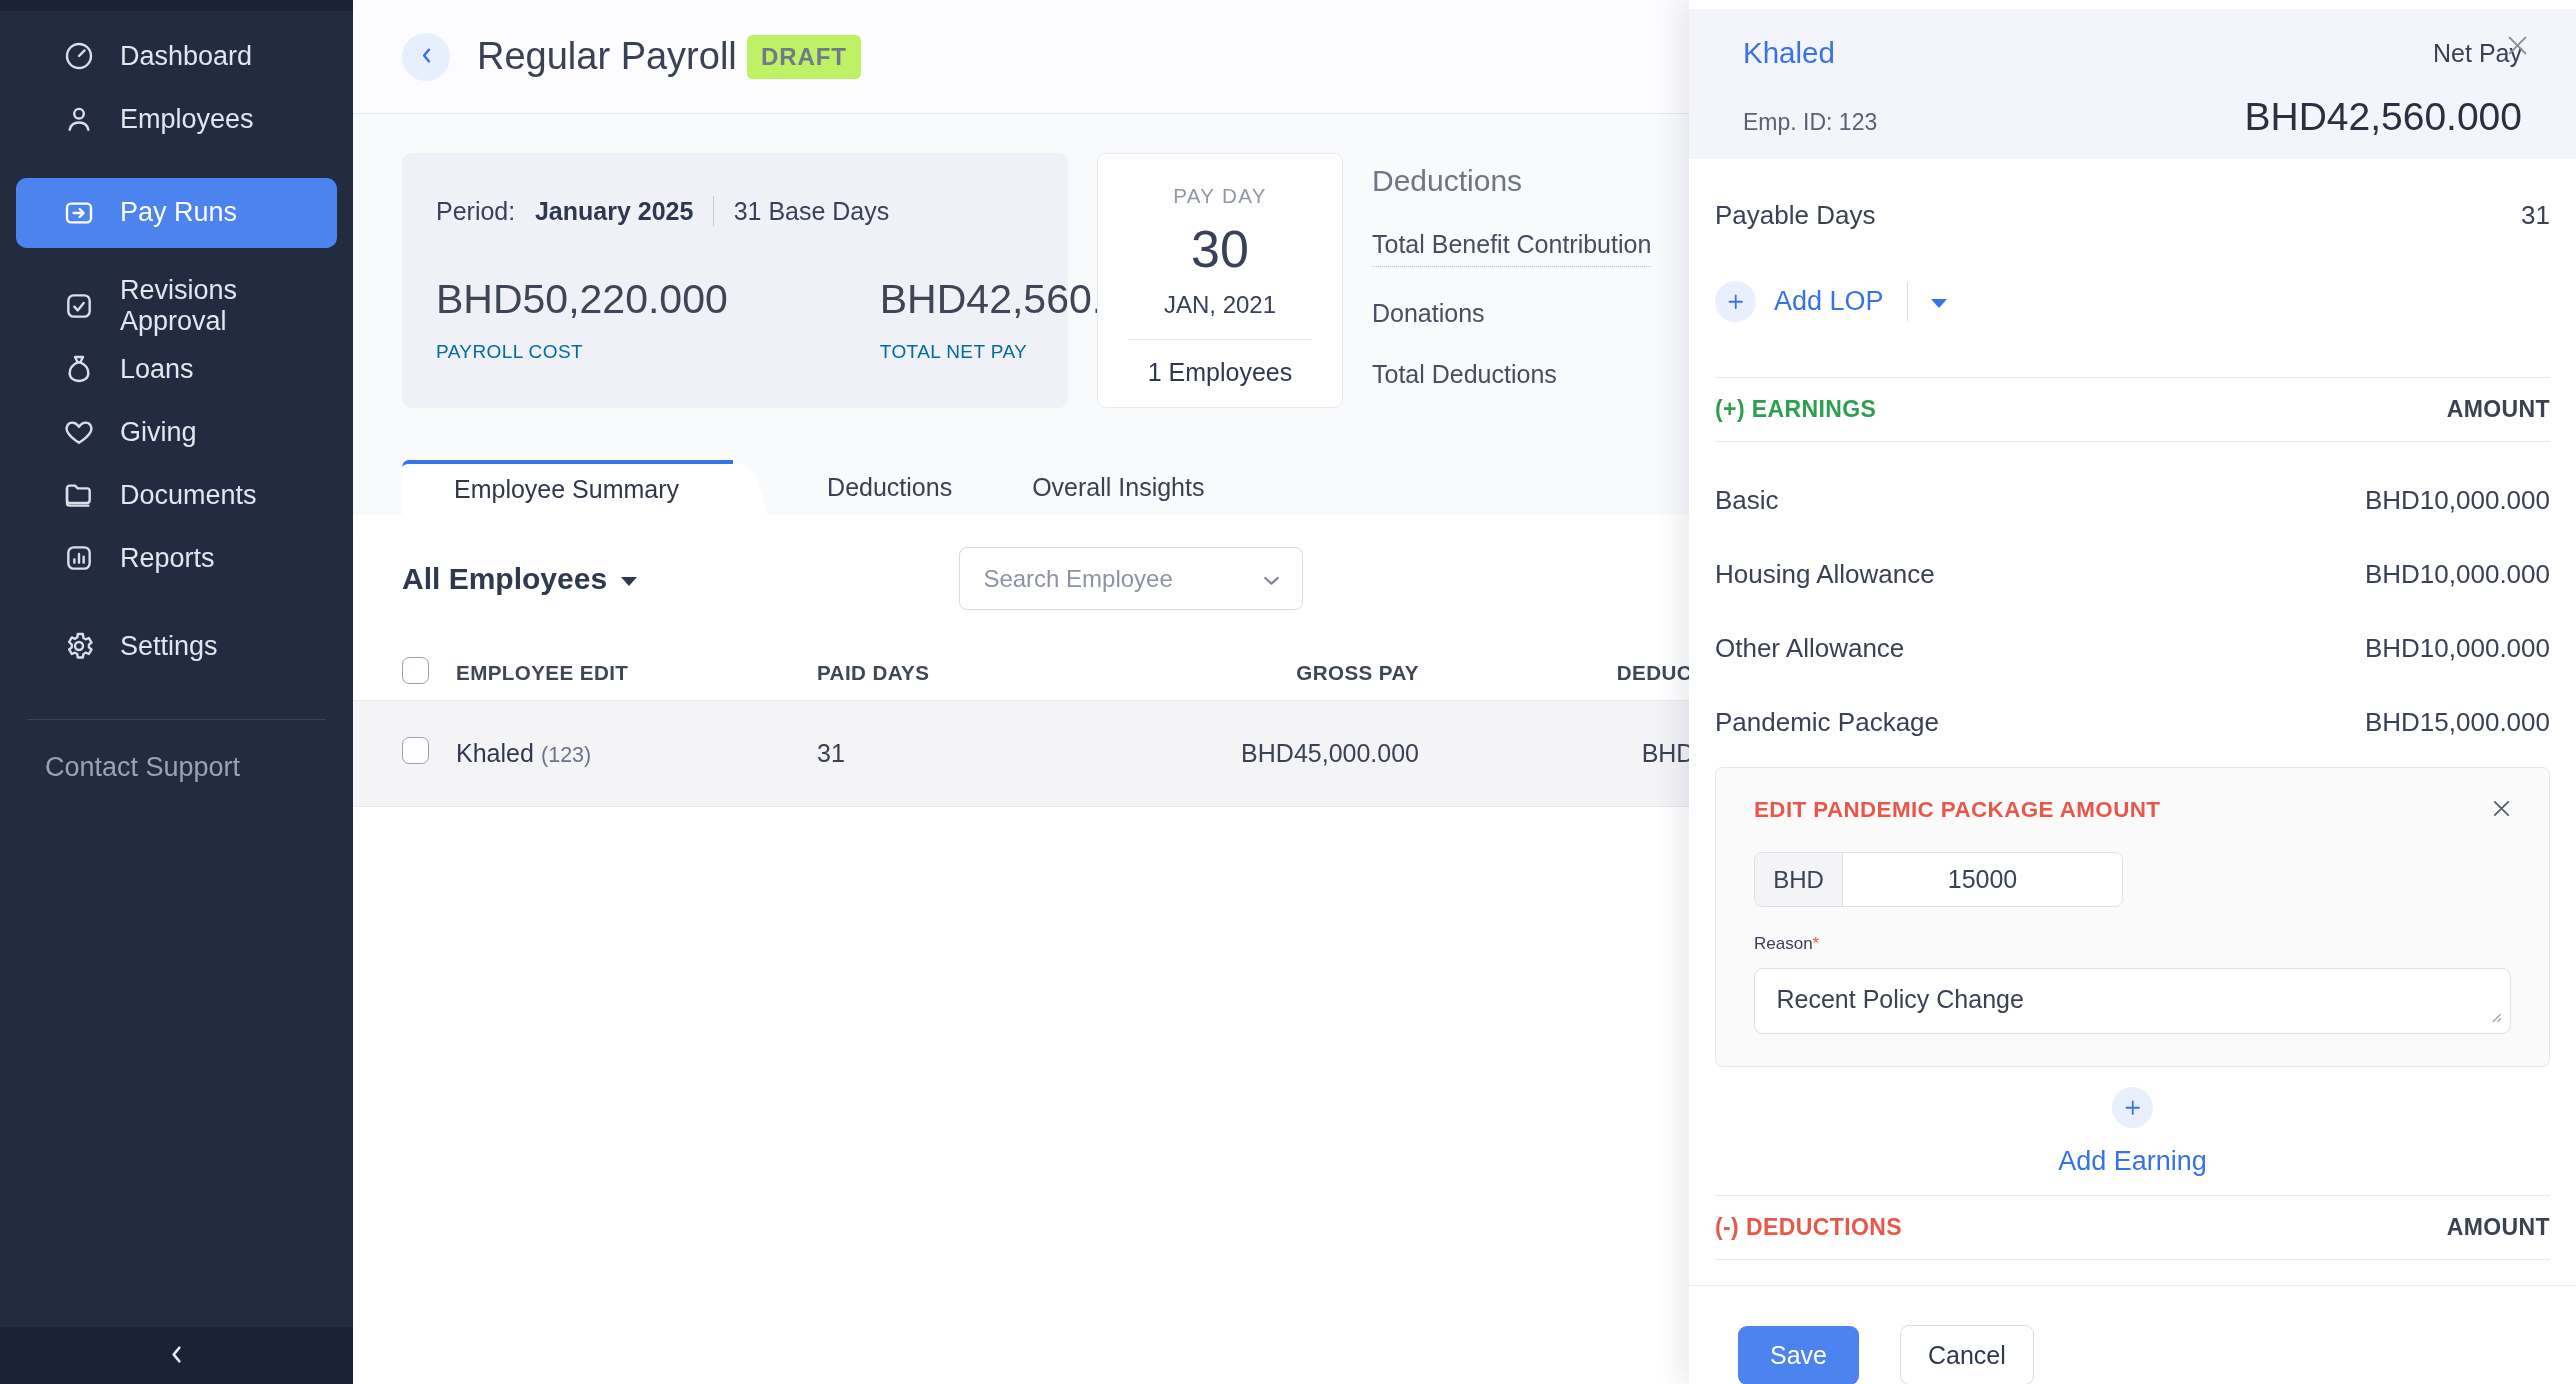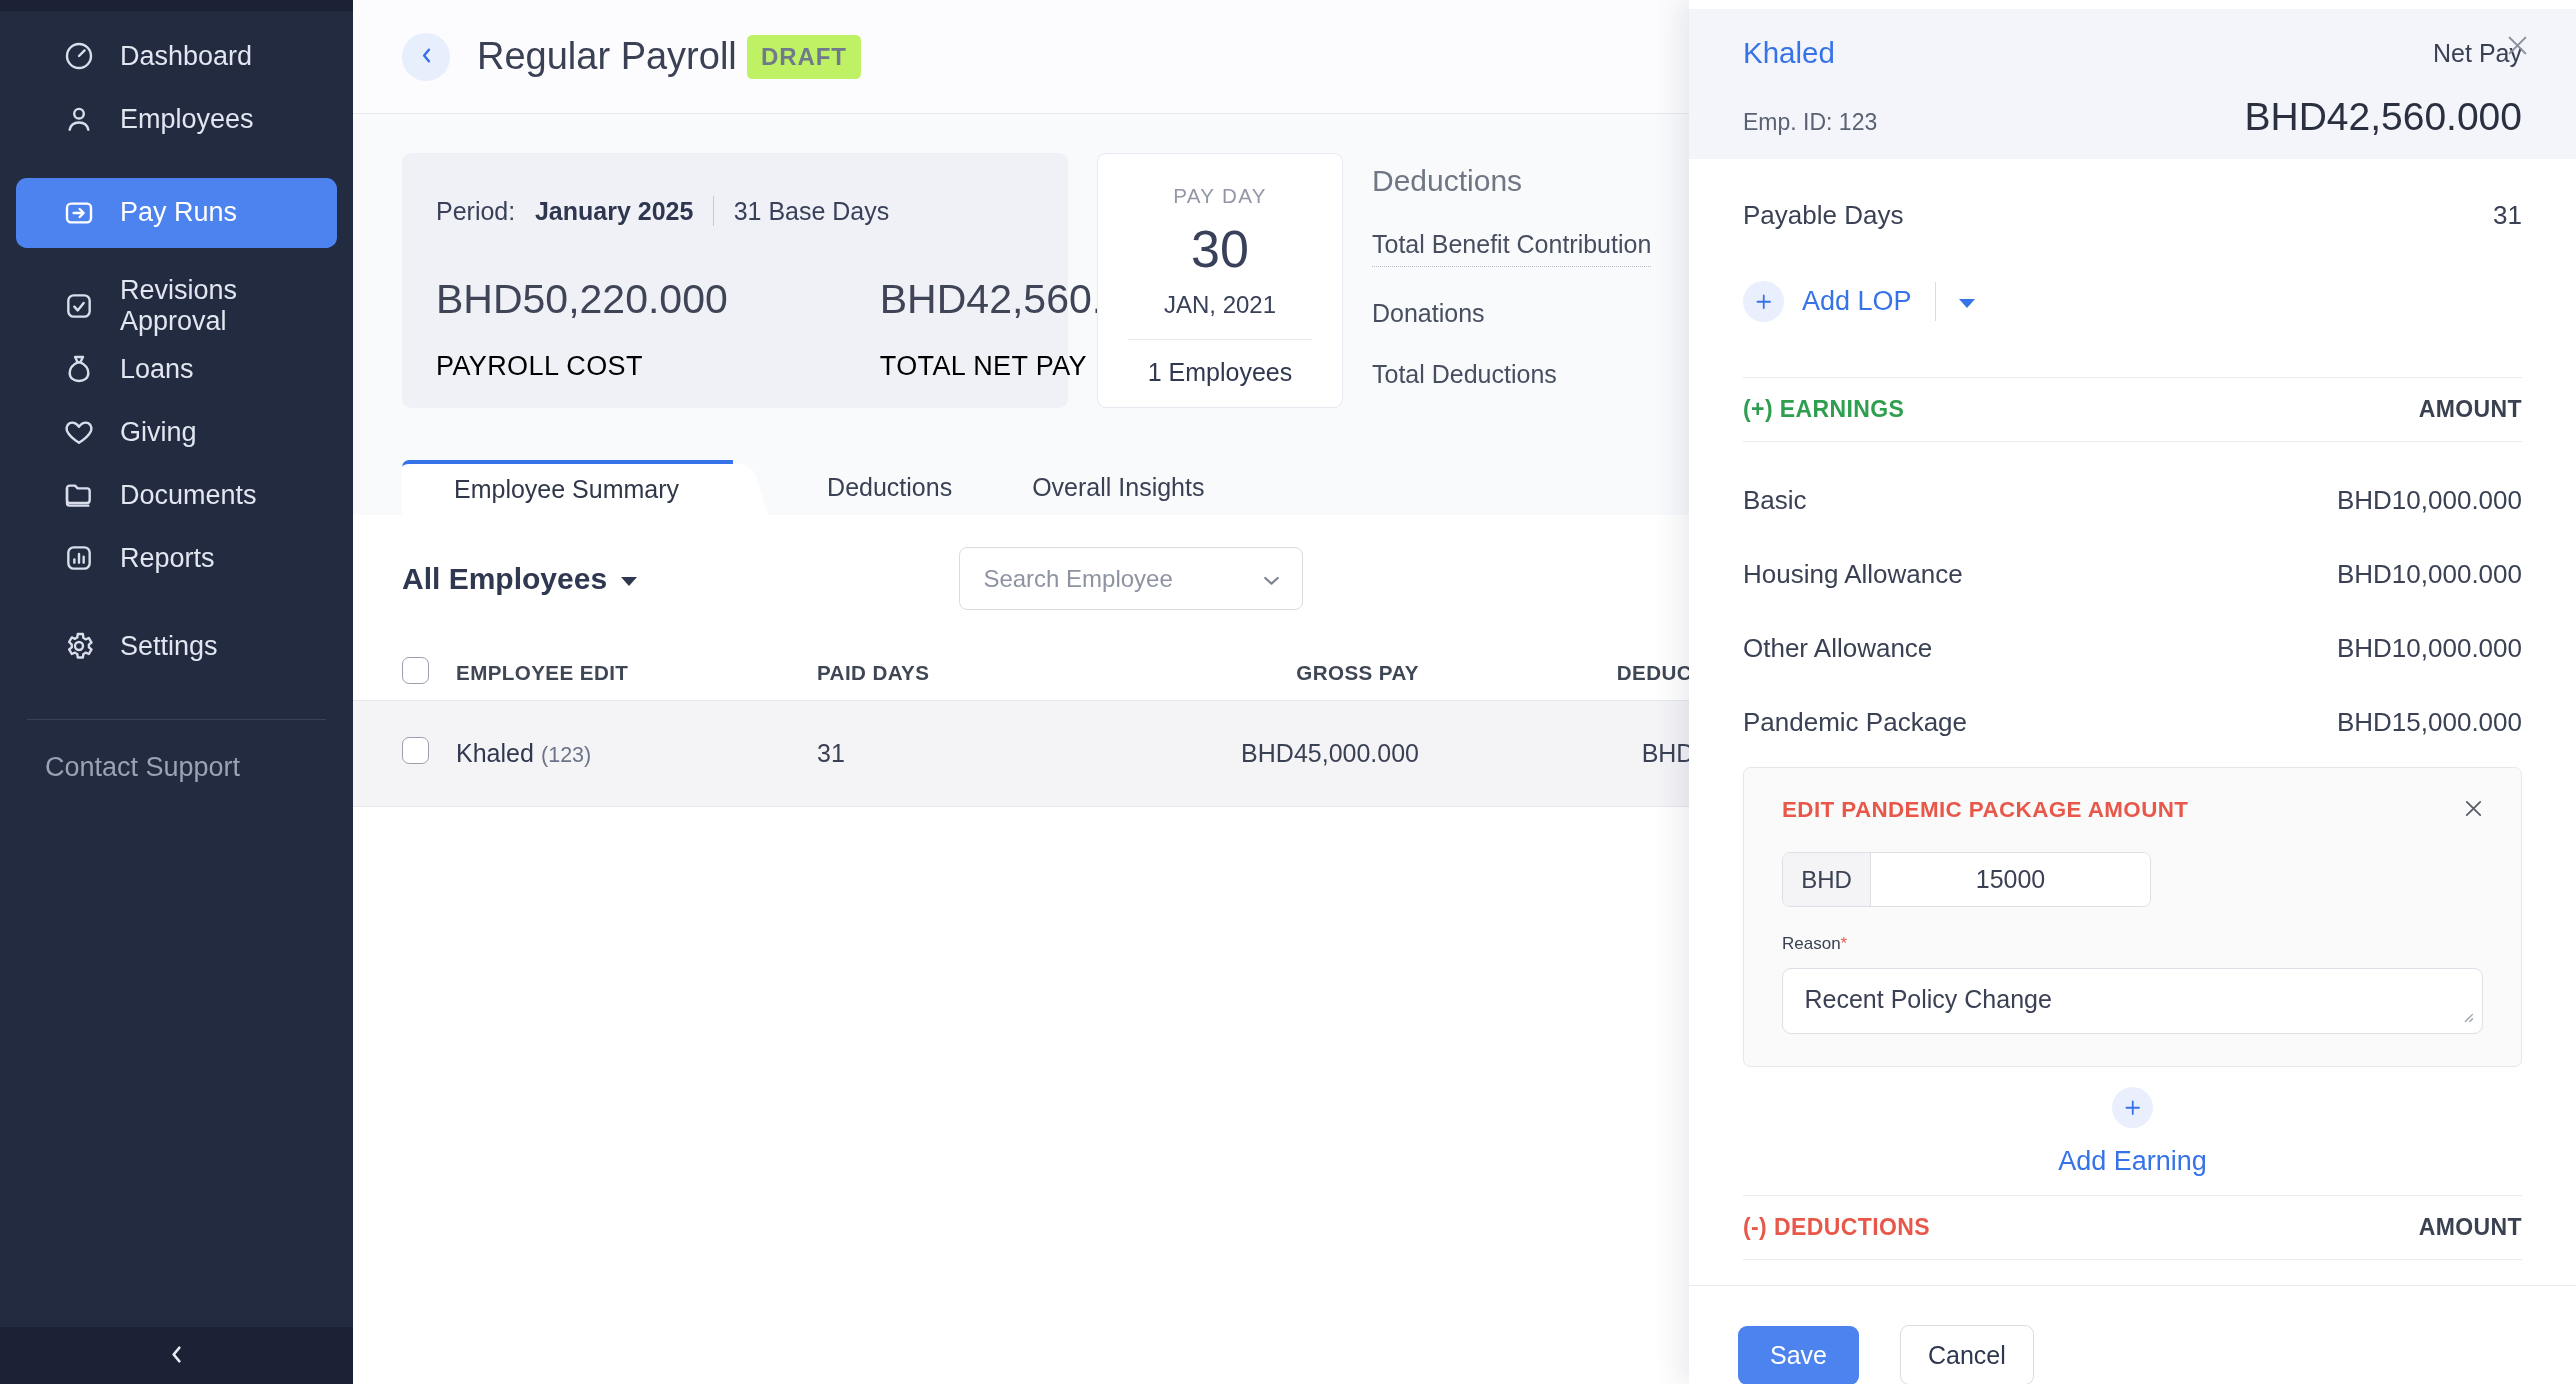--- a/index.html
+++ b/index.html
@@ -31,21 +31,21 @@
   .page-title{font-size:38px;color:#3a4154;font-weight:500;margin-left:27px;}
   .draft-badge{margin-left:10px;background:#bef264;color:#707a8c;font-size:24px;font-weight:700;letter-spacing:0.9px;padding:8px 14.3px;border-radius:5.4px;}
 
   .cards-row{display:flex;align-items:flex-start;margin:39px 0 0 49px;gap:29px;}
   .period-card{width:666px;height:255px;background:#f0f1f6;border-radius:9px;padding:43px 34px;}
   .period-line{display:flex;align-items:center;gap:19.7px;font-size:25px;color:#39415a;}
   .period-value{font-weight:700;color:#2e3650;}
   .vsep{width:0.9px;height:30px;background:#c6cad6;}
   .amounts-row{display:flex;gap:152px;margin-top:50px;}
   .big-amount{font-size:41px;color:#3f4557;font-weight:500;}
-  .amount-label{font-size:27px;color:#000000;letter-spacing:0.4px;margin-top:28px;}
+  .amount-label{font-size:19px;color:#0369a1;letter-spacing:0.4px;margin-top:18px;}
 
   .payday-card{width:246px;height:255px;background:#fff;border:0.9px solid #e7e9f0;border-radius:9px;text-align:center;padding-top:30px;}
   .payday-label{font-size:20.6px;color:#9297a6;letter-spacing:1.3px;font-weight:500;}
   .payday-day{font-size:52px;color:#39415a;font-weight:500;margin-top:10.7px;}
   .payday-month{font-size:24px;color:#39415a;margin-top:12.5px;}
   .payday-div{border:none;border-top:0.9px solid #e7e9f0;margin:19.7px 30px 0 30px;}
   .payday-count{font-size:25px;color:#2f3850;margin-top:18px;}
 
   .deductions-block{padding-top:10.7px;width:385px;}
   .deductions-title{font-size:30px;color:#6f7684;font-weight:500;}
@@ -88,21 +88,21 @@
   .panel{position:absolute;top:0;right:0;bottom:0;width:887px;background:#fff;z-index:10;box-shadow:-9px 0 27px rgba(40,50,80,.10);}
   .panel-header{margin-top:9px;height:150px;background:#f3f5fa;padding:27px 54px 0 54px;position:relative;}
   .panel-close{position:absolute;top:23px;right:45px;color:#8a8f9e;cursor:pointer;}
   .ph-row1{display:flex;justify-content:space-between;align-items:center;}
   .panel-emp-name{font-size:29.5px;color:var(--link-blue);font-weight:500;cursor:pointer;}
   .net-pay-label{font-size:25px;color:#3a4154;}
   .ph-row2{display:flex;justify-content:space-between;align-items:baseline;margin-top:25px;}
   .emp-id-text{font-size:23px;color:#5a6172;}
   .net-pay-amount{font-size:39px;color:#2b3040;font-weight:500;}
 
-  .panel-body{padding:0 54px;}
+  .panel-body{padding:0 26px;}
   .payable-row{display:flex;justify-content:space-between;padding-top:41px;font-size:26px;color:#3a4154;}
   .addlink-row{display:flex;align-items:center;gap:18px;margin-top:50px;cursor:pointer;}
   .plus-circle{width:41px;height:41px;border-radius:50%;background:#e9effc;display:flex;align-items:center;justify-content:center;color:var(--link-blue);flex:none;}
   .addlink-label{font-size:27px;color:var(--link-blue);}
   .addlink-vsep{width:0.9px;height:39px;background:#d9dce3;margin:0 5.4px;}
   .caret-down-blue{width:0;height:0;border-left:8px solid transparent;border-right:8px solid transparent;border-top:9.8px solid var(--link-blue);margin-top:3.6px;cursor:pointer;}
   .hr{border:none;border-top:0.9px solid #e8eaee;margin:0;}
   .hr-m64{margin-top:55px;}
   .section-head{display:flex;justify-content:space-between;align-items:center;padding:18px 0;}
   .sec-earnings{font-size:23px;font-weight:700;letter-spacing:0.4px;color:var(--green);}

